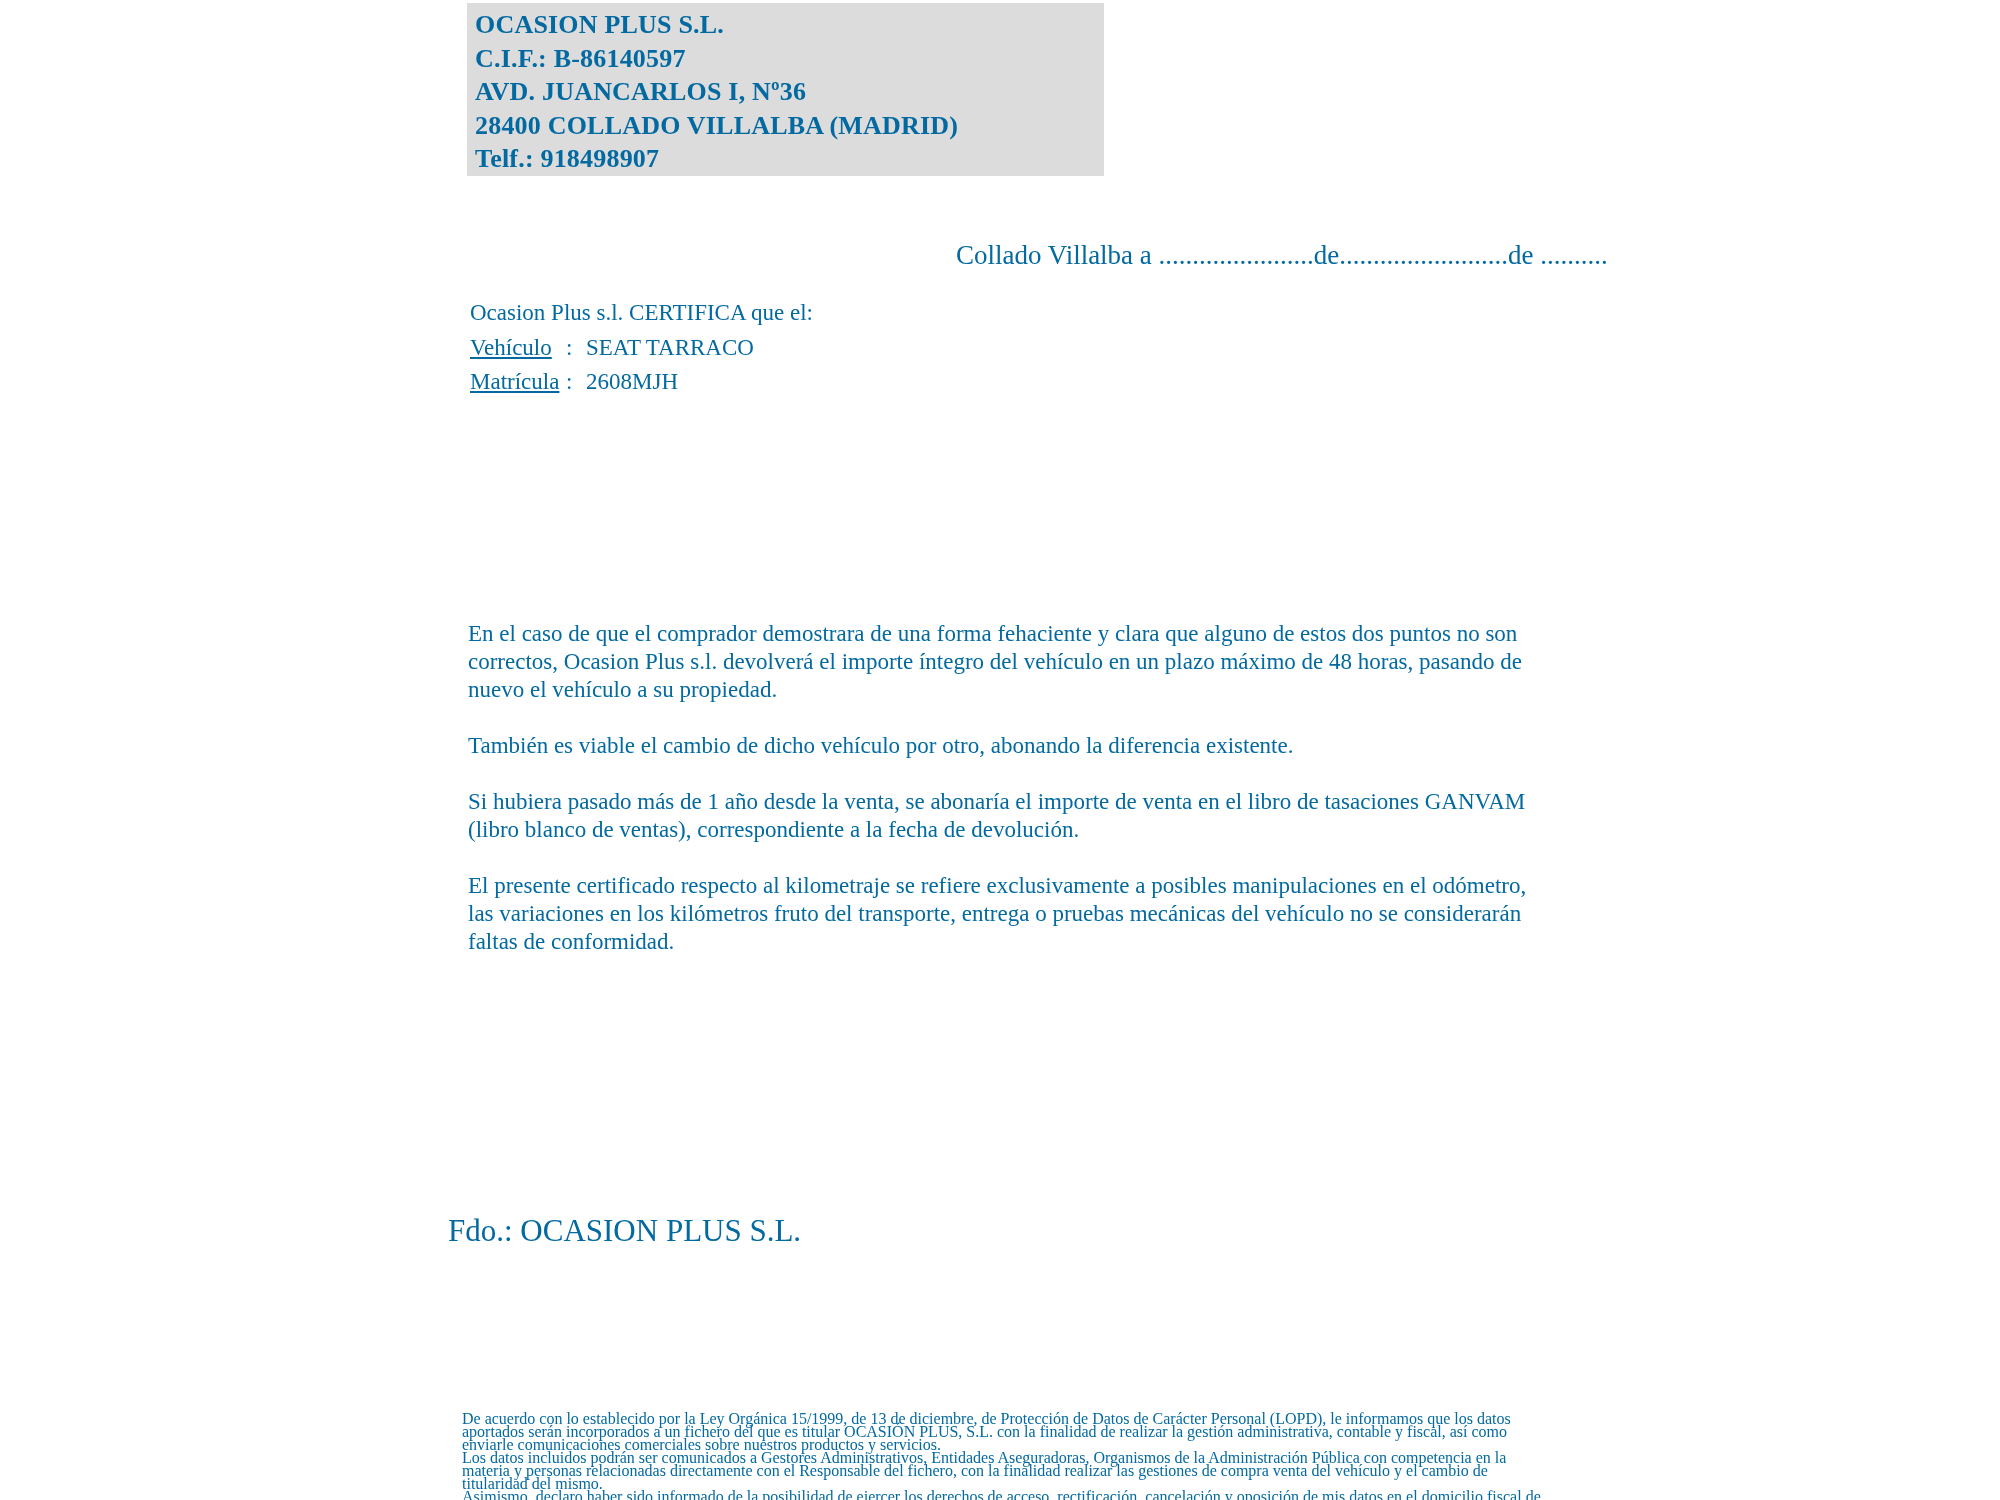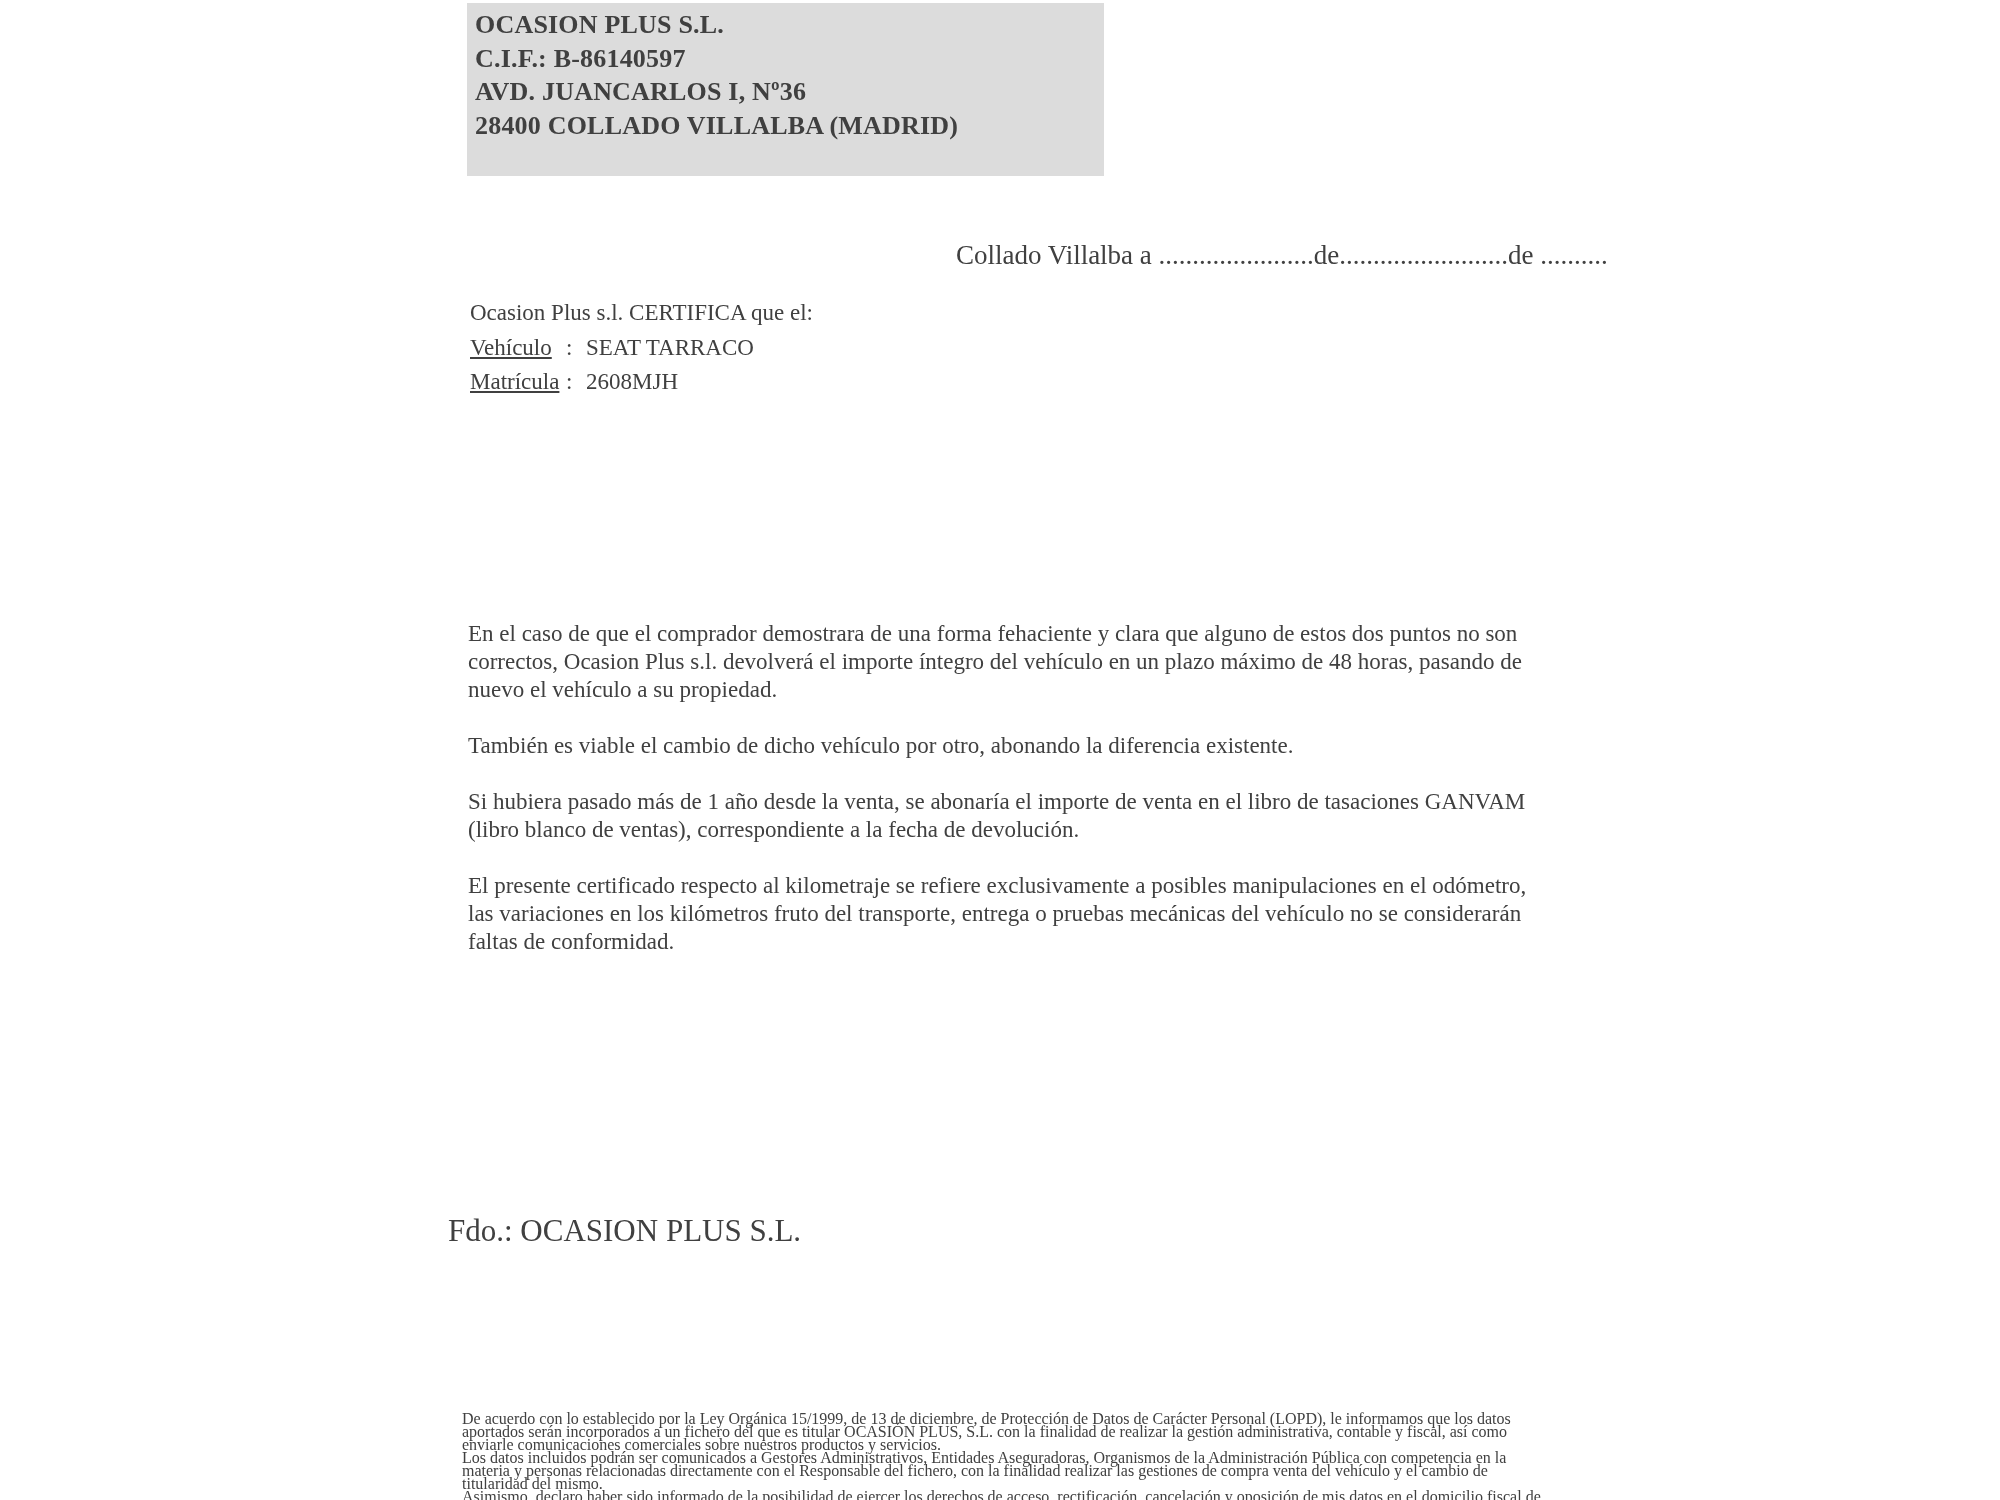--- a/index.html
+++ b/index.html
@@ -5,21 +5,21 @@
   * { margin: 0; padding: 0; box-sizing: border-box; }
   html, body {
     background: #ffffff;
   }
   .page {
     position: relative;
     width: 2000px;
     height: 1500px;
     background: #ffffff;
     font-family: "Liberation Serif", "DejaVu Serif", serif;
-    color: #404040;
+    color: #0369a1;
     overflow: hidden;
   }
   .company-header {
     position: absolute;
     left: 467px;
     top: 3px;
     width: 637px;
     height: 173px;
     background: #dcdcdc;
     padding: 5px 0 0 8px;
@@ -86,20 +86,21 @@
 </head>
 <body>
 
 <div class="page">
 
   <div class="company-header">
     <div>OCASION PLUS S.L.</div>
     <div>C.I.F.: B-86140597</div>
     <div>AVD. JUANCARLOS I, Nº36</div>
     <div>28400 COLLADO VILLALBA (MADRID)</div>
+    <div>Telf.: 918498907</div>
   </div>
 
   <div class="date-line">Collado Villalba a .......................de.........................de ..........</div>
 
   <div class="cert-block">
     <div>Ocasion Plus s.l. CERTIFICA que el:</div>
     <div class="field-row">
       <span class="field-label">Vehículo</span>
       <span class="field-colon">:</span>
       <span class="field-value">SEAT TARRACO</span>

